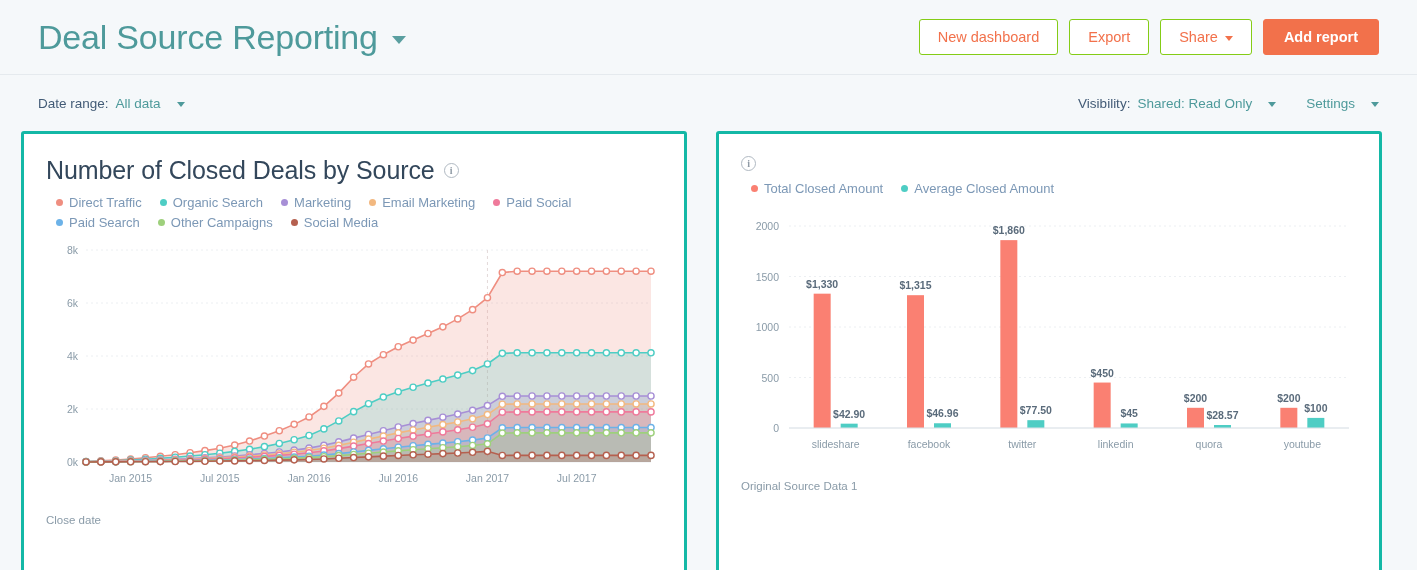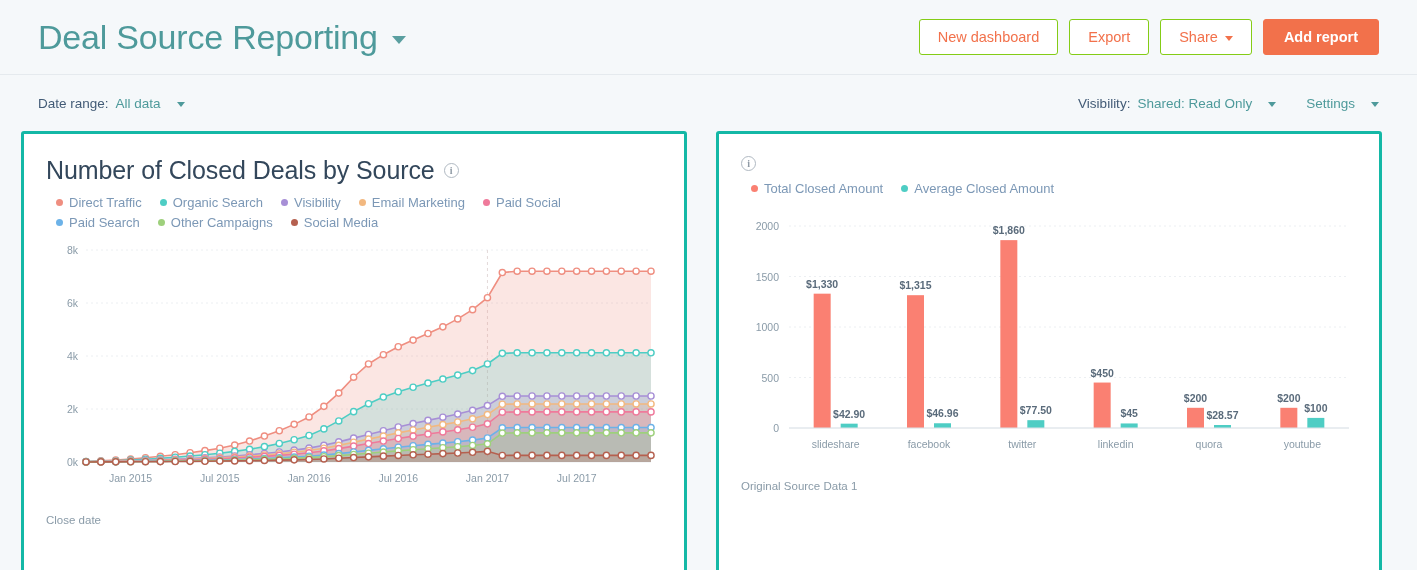--- a/index.html
+++ b/index.html
@@ -178,21 +178,21 @@
         <span class="legend-item">
           <span class="legend-dot" style="background: rgb(239, 142, 128);"></span>
           <span>Direct Traffic</span>
         </span>
         <span class="legend-item">
           <span class="legend-dot" style="background: rgb(78, 205, 196);"></span>
           <span>Organic Search</span>
         </span>
         <span class="legend-item">
           <span class="legend-dot" style="background: rgb(167, 143, 214);"></span>
-          <span>Visibility</span>
+          <span>Marketing</span>
         </span>
         <span class="legend-item">
           <span class="legend-dot" style="background: rgb(242, 184, 128);"></span>
           <span>Email Marketing</span>
         </span>
         <span class="legend-item">
           <span class="legend-dot" style="background: rgb(239, 122, 155);"></span>
           <span>Paid Social</span>
         </span>
         <span class="legend-item">

